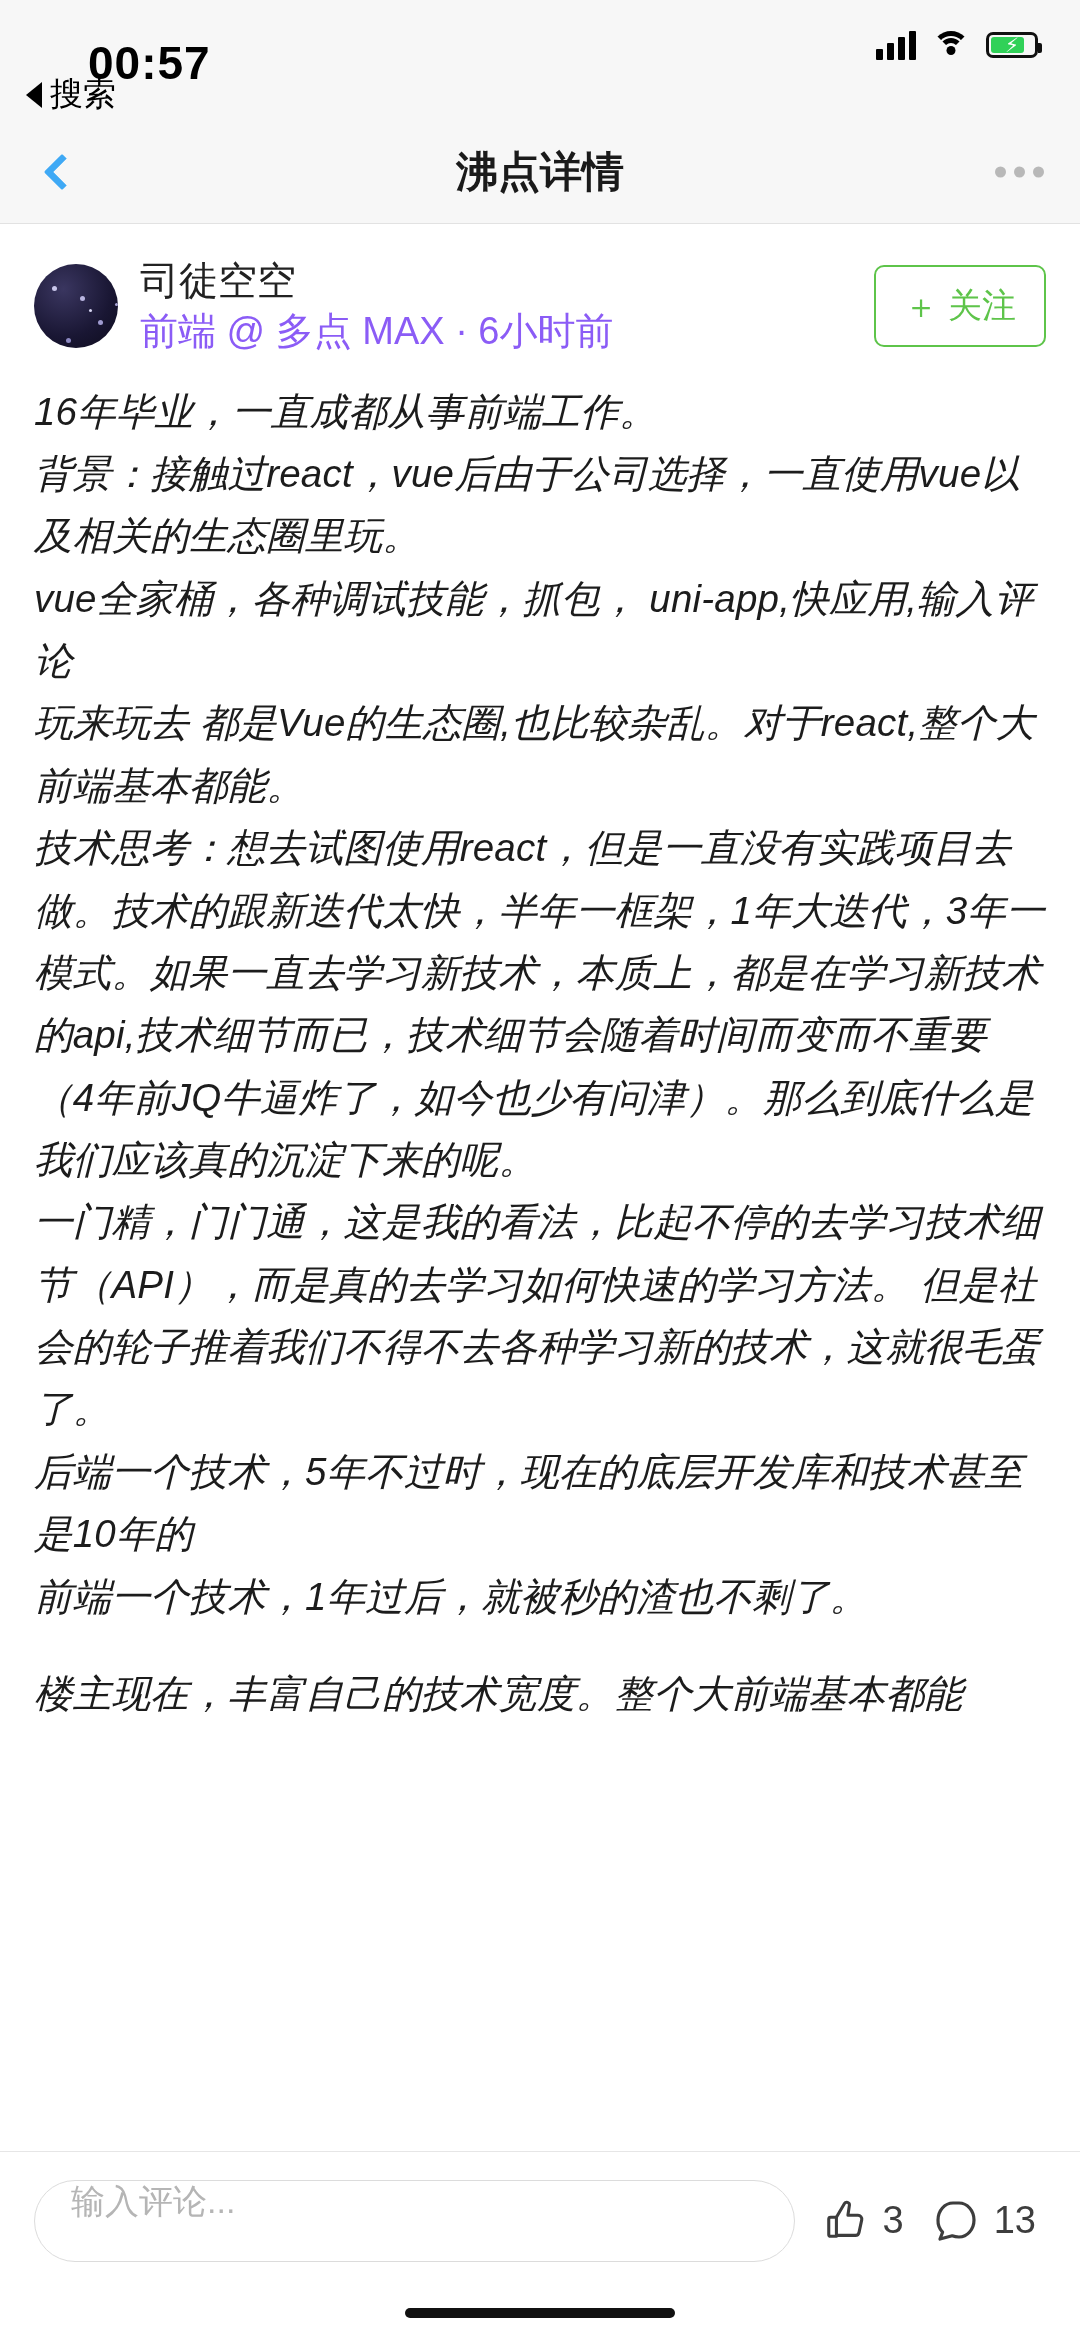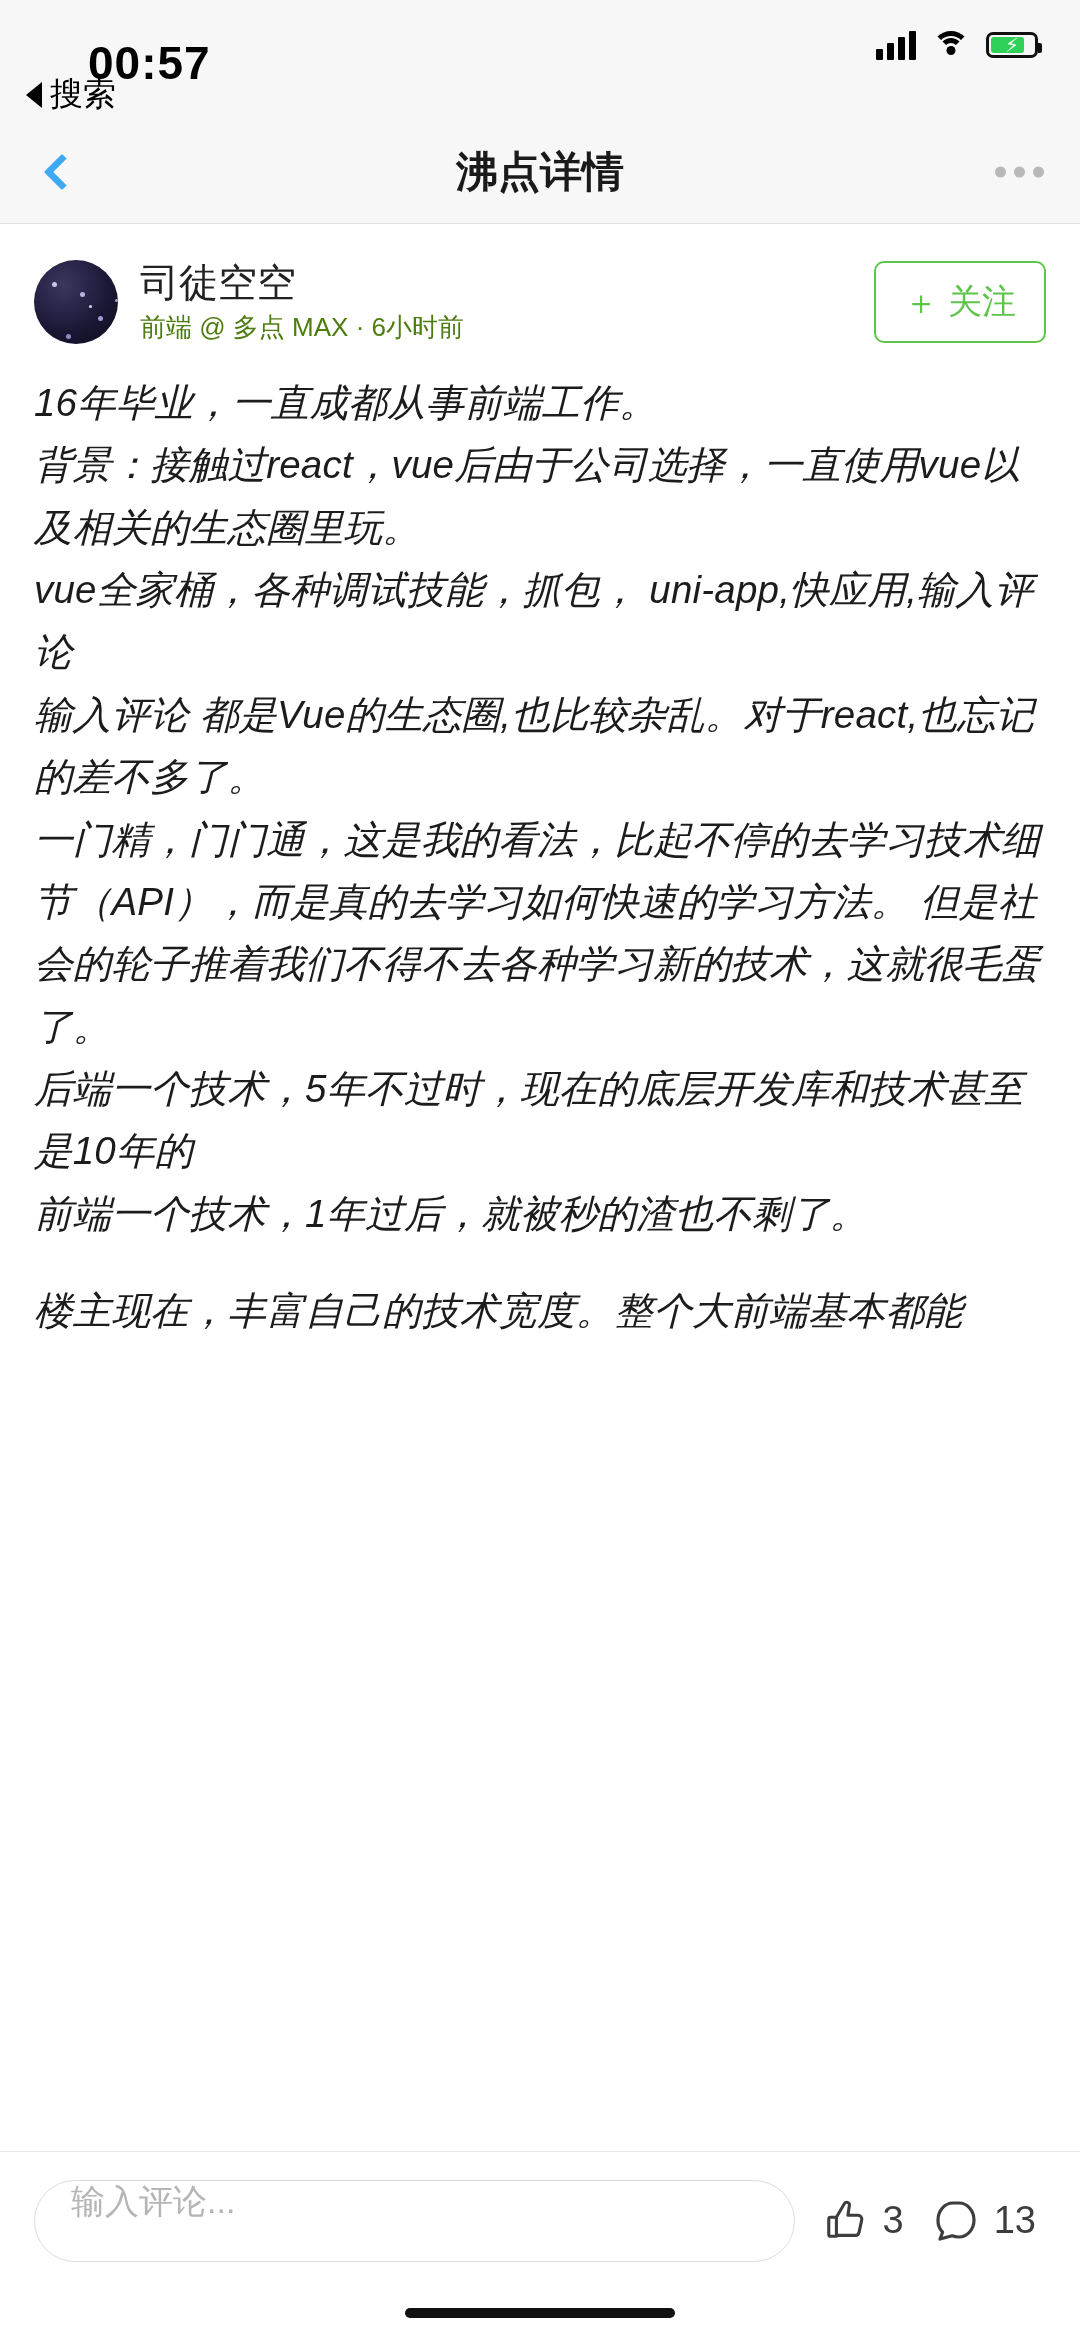--- a/index.html
+++ b/index.html
@@ -198,22 +198,22 @@
     justify-content: center;
     gap: 8px;
   }
   .author-name {
     font-size: 39px;
     color: #222;
     font-weight: 400;
     line-height: 1.1;
   }
   .author-sub {
-    font-size: 26px;
-    color: #4d7c0f;
+    font-size: 38px;
+    color: #8b5cf6;
     line-height: 1.1;
   }
   .follow-btn {
     margin-left: auto;
     border: 2px solid #5ec44a;
     color: #5ec44a;
     border-radius: 10px;
     font-size: 34px;
     padding: 16px 28px;
     display: flex;
@@ -354,21 +354,22 @@
       <div class="follow-btn">
         <span class="follow-plus">＋</span>
         <span>关注</span>
       </div>
     </div>
 
     <div class="post-body">
       <p>16年毕业，一直成都从事前端工作。</p>
       <p>背景：接触过react，vue后由于公司选择，一直使用vue以及相关的生态圈里玩。</p>
       <p>vue全家桶，各种调试技能，抓包， uni-app,快应用,输入评论</p>
-      <p>输入评论 都是Vue的生态圈,也比较杂乱。对于react,也忘记的差不多了。</p>
+      <p>玩来玩去 都是Vue的生态圈,也比较杂乱。对于react,整个大前端基本都能。</p>
+      <p>技术思考：想去试图使用react，但是一直没有实践项目去做。技术的跟新迭代太快，半年一框架，1年大迭代，3年一模式。如果一直去学习新技术，本质上，都是在学习新技术的api,技术细节而已，技术细节会随着时间而变而不重要（4年前JQ牛逼炸了，如今也少有问津）。那么到底什么是我们应该真的沉淀下来的呢。</p>
       <p>一门精，门门通，这是我的看法，比起不停的去学习技术细节（API），而是真的去学习如何快速的学习方法。 但是社会的轮子推着我们不得不去各种学习新的技术，这就很毛蛋了。</p>
       <p>后端一个技术，5年不过时，现在的底层开发库和技术甚至是10年的</p>
       <p>前端一个技术，1年过后，就被秒的渣也不剩了。</p>
       <p class="blank"></p>
       <p>楼主现在，丰富自己的技术宽度。整个大前端基本都能</p>
     </div>
 
     <div class="clip-fade"></div>
   </div>
 

